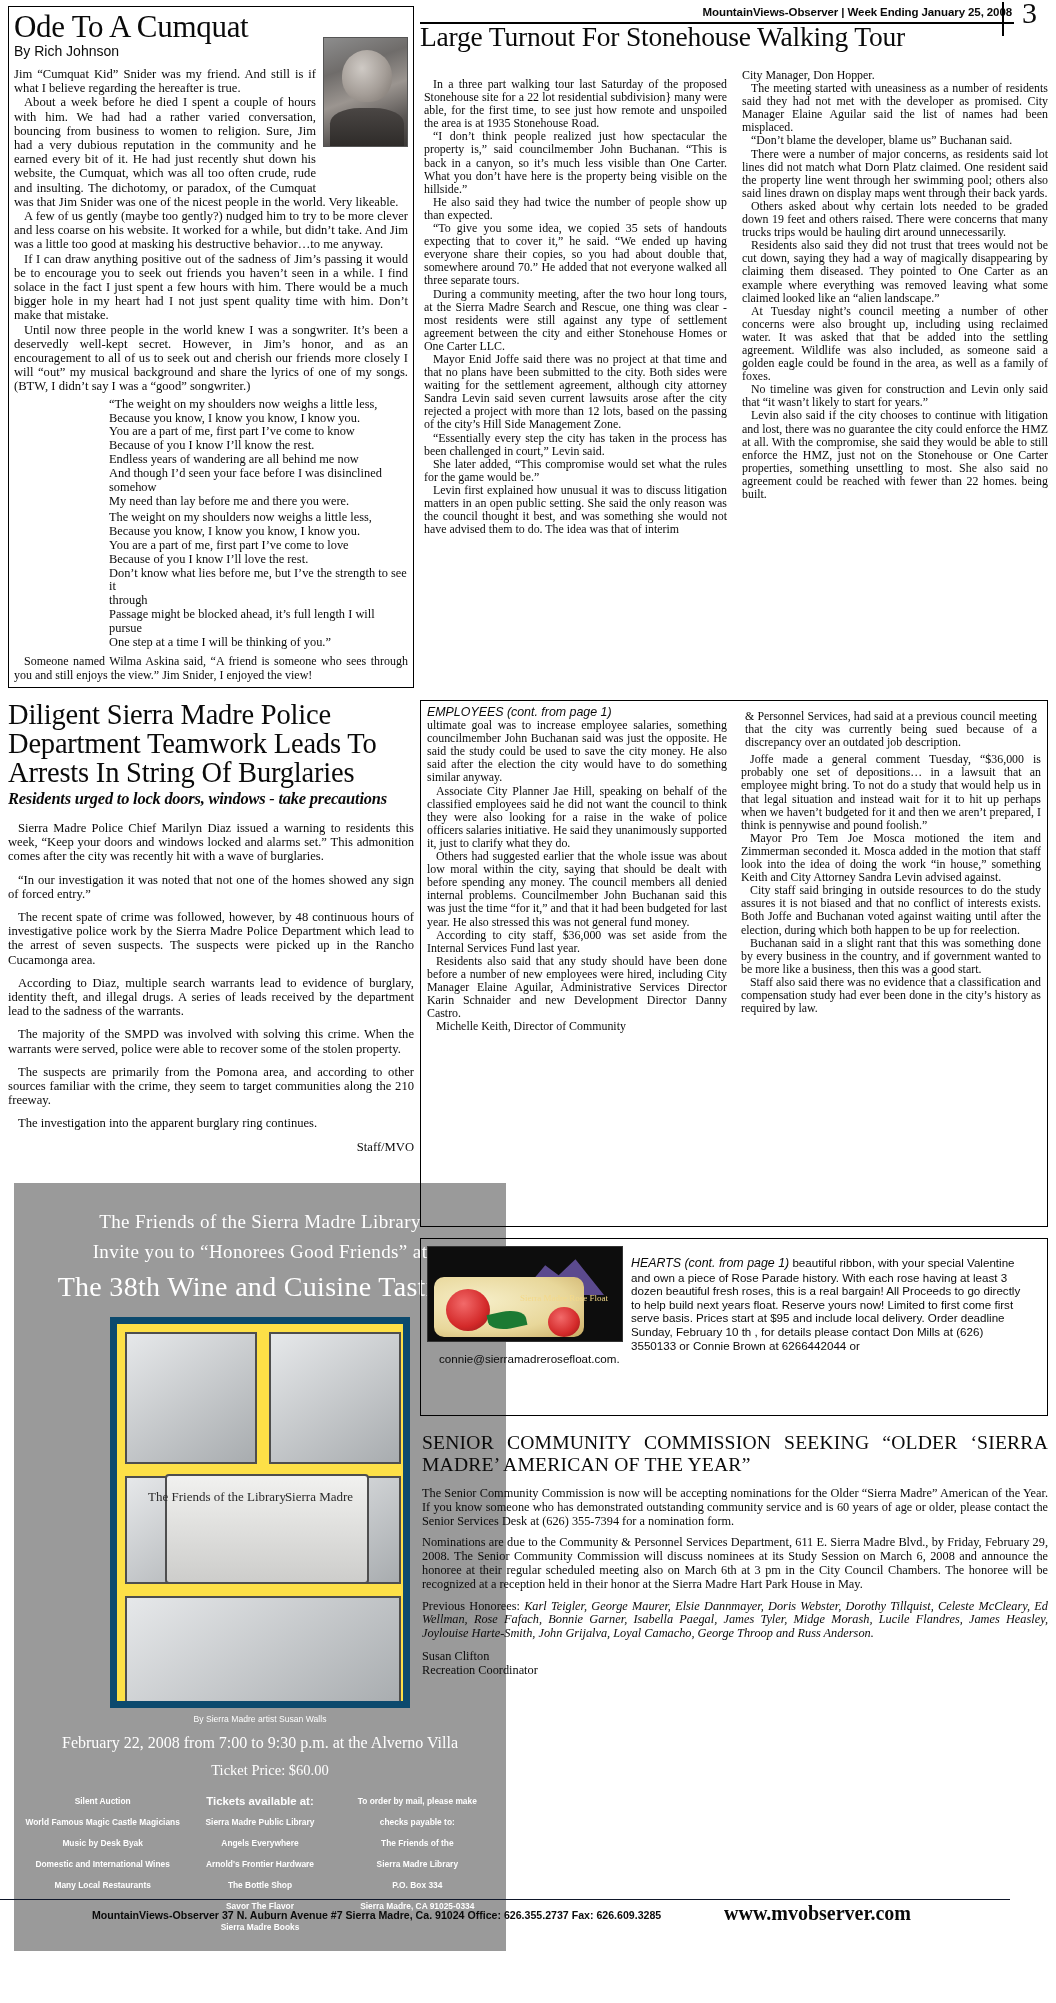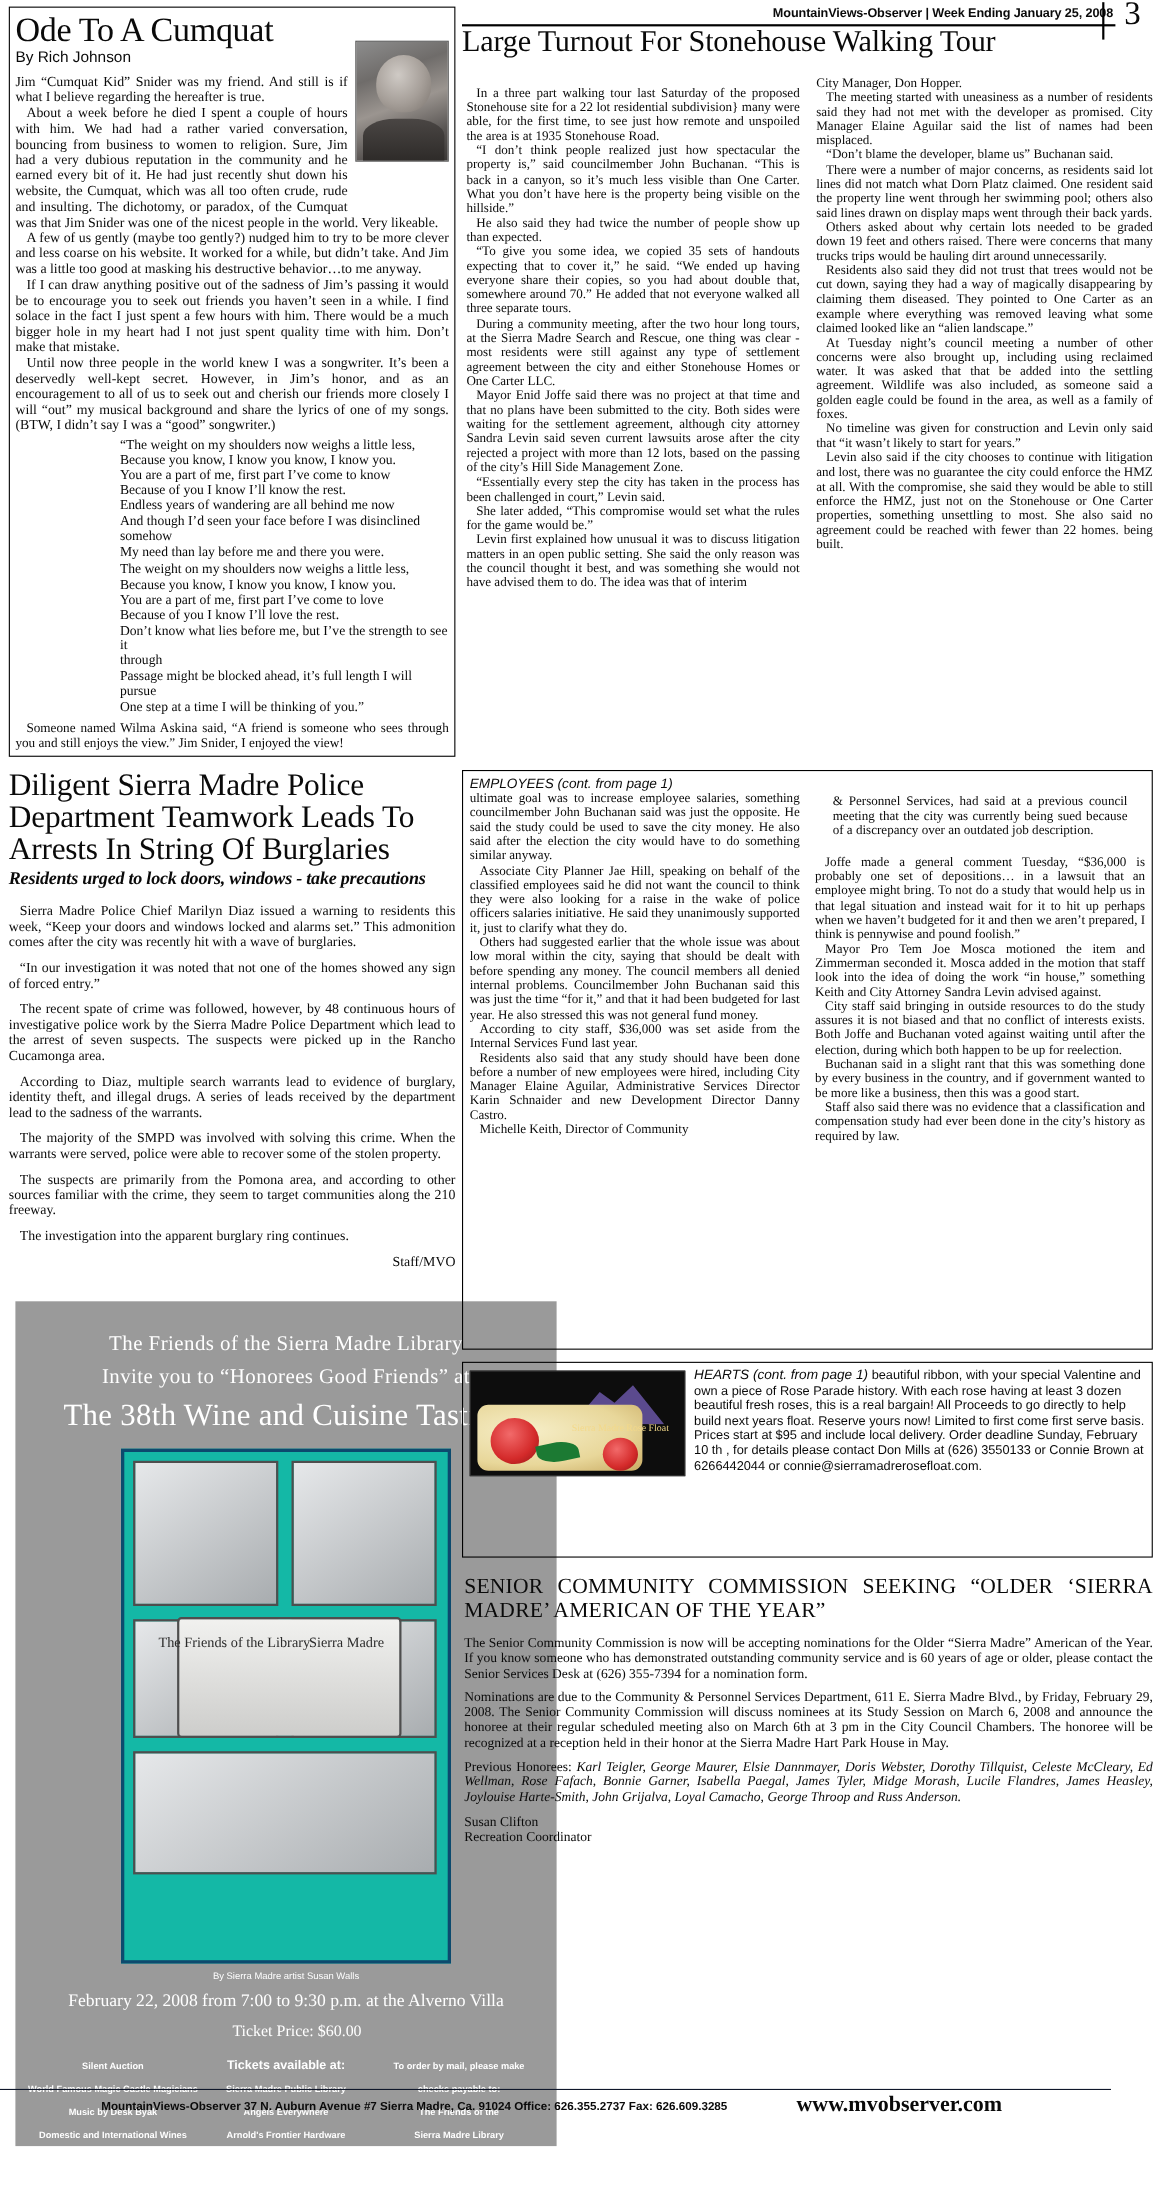--- a/index.html
+++ b/index.html
@@ -78,22 +78,22 @@
 
   
   .lib-ad {
     position:absolute; left:14px; top:1183px; width:492px; height:768px;
     background:#9a9a9a; color:#ffffff; text-align:center; overflow:hidden;
   }
   .lib-l1 { font-family:"Liberation Serif", serif; font-size:19px; margin-top:28px; letter-spacing:0.4px; }
   .lib-l2 { font-family:"Liberation Serif", serif; font-size:19px; margin-top:8px; letter-spacing:0.4px; }
   .lib-l3 { font-family:"Liberation Serif", serif; font-size:28px; margin-top:8px; letter-spacing:0.3px; color:#fff; }
   .lib-art {
-    width:300px; height:468px; margin:14px auto 0 auto;
-    background:#14b8a6; border:3px solid #0c4a6e; position:relative; overflow:hidden;
+    width:300px; height:391px; margin:14px auto 0 auto;
+    background:#fde047; border:7px solid #0c4a6e; position:relative; overflow:hidden;
   }
   .lib-art .pane {
     position:absolute; background:linear-gradient(145deg,#e6e8ea,#a8acaf);
     border:2px solid #4e4e4e;
   }
   .lib-art .book {
     position:absolute; left:48px; top:150px; width:204px; height:110px;
     background:linear-gradient(180deg,#f1f1ef,#cdcdcb);
     border:2px solid #4e4e4e; border-radius:4px;
   }
@@ -139,21 +139,21 @@
   }
   .hearts-img .rose1 { position:absolute; left:18px; top:42px; width:44px; height:42px; border-radius:50%;
     background:radial-gradient(circle at 40% 35%, #f26a6a 0%, #d42a2a 60%, #8c1414 100%); }
   .hearts-img .rose2 { position:absolute; left:120px; top:60px; width:32px; height:30px; border-radius:50%;
     background:radial-gradient(circle at 40% 35%, #f26a6a 0%, #d42a2a 60%, #8c1414 100%); }
   .hearts-img .leaf { position:absolute; left:60px; top:64px; width:38px; height:18px;
     background:#1c7a33; border-radius:0 60% 0 60%; transform:rotate(-12deg); }
   .hearts-img .txt { position:absolute; left:86px; top:46px; width:100px; text-align:center;
     font-family:"Liberation Serif", serif; font-size:9px; color:#f3d98a; }
   .hearts-body { font-family:"Liberation Sans", sans-serif; font-size:11.6px; line-height:13.6px; }
-  .hearts-body p { margin:0; }
+  .hearts-body p { margin:12px; }
 
   h2.senior-head {
     margin:0; font-family:"Liberation Serif", serif; font-weight:normal;
     font-size:19.6px; line-height:21.5px; text-align:justify; letter-spacing:0.2px;
   }
   .senior-body { font-size:12.3px; line-height:13.8px; text-align:justify; }
   .senior-body p { margin:0 0 8px 0; text-indent:0; }
   .senior-body p.hon { }
   .senior-body .it { font-style:italic; }
   .sign { font-size:12.3px; line-height:14px; margin-top:4px; }
@@ -325,21 +325,21 @@
           <span class="frame-head">EMPLOYEES (cont. from page 1)</span>
         </p>
         <p style="margin:0; text-indent:0;">ultimate goal was to increase employee salaries, something councilmember John Buchanan said was just the opposite. He said the study could be used to save the city money. He also said after the election the city would have to do something similar anyway.</p>
         <p style="margin:0; text-indent:9px;">Associate City Planner Jae Hill, speaking on behalf of the classified employees said he did not want the council to think they were also looking for a raise in the wake of police officers salaries initiative. He said they unanimously supported it, just to clarify what they do.</p>
         <p style="margin:0; text-indent:9px;">Others had suggested earlier that the whole issue was about low moral within the city, saying that should be dealt with before spending any money. The council members all denied internal problems. Councilmember John Buchanan said this was just the time “for it,” and that it had been budgeted for last year. He also stressed this was not general fund money.</p>
         <p style="margin:0; text-indent:9px;">According to city staff, $36,000 was set aside from the Internal Services Fund last year.</p>
         <p style="margin:0; text-indent:9px;">Residents also said that any study should have been done before a number of new employees were hired, including City Manager Elaine Aguilar, Administrative Services Director Karin Schnaider and new Development Director Danny Castro.</p>
         <p style="margin:0; text-indent:9px;">Michelle Keith, Director of Community</p>
       </div>
       <div style="flex:1; font-size:11.9px; line-height:13.1px; text-align:justify;">
-        <p style="margin:16px; text-indent:0;">&amp; Personnel Services, had said at a previous council meeting that the city was currently being sued because of a discrepancy over an outdated job description.</p>
+        <p style="margin:4px; text-indent:0;">&amp; Personnel Services, had said at a previous council meeting that the city was currently being sued because of a discrepancy over an outdated job description.</p>
         <p style="margin:0; text-indent:9px;">Joffe made a general comment Tuesday, “$36,000 is probably one set of depositions… in a lawsuit that an employee might bring. To not do a study that would help us in that legal situation and instead wait for it to hit up perhaps when we haven’t budgeted for it and then we aren’t prepared, I think is pennywise and pound foolish.”</p>
         <p style="margin:0; text-indent:9px;">Mayor Pro Tem Joe Mosca motioned the item and Zimmerman seconded it. Mosca added in the motion that staff look into the idea of doing the work “in house,” something Keith and City Attorney Sandra Levin advised against.</p>
         <p style="margin:0; text-indent:9px;">City staff said bringing in outside resources to do the study assures it is not biased and that no conflict of interests exists.  Both Joffe and Buchanan voted against waiting until after the election, during which both happen to be up for reelection.</p>
         <p style="margin:0; text-indent:9px;">Buchanan said in a slight rant that this was something done by every business in the country, and if government wanted to be more like a business, then this was a good start.</p>
         <p style="margin:0; text-indent:9px;">Staff also said there was no evidence that a classification and compensation study had ever been done in the city’s history as required by law.</p>
       </div>
     </div>
   </div>
 
   <div class="frame" style="position:absolute; left:420px; top:1238px; width:628px; height:178px;">

